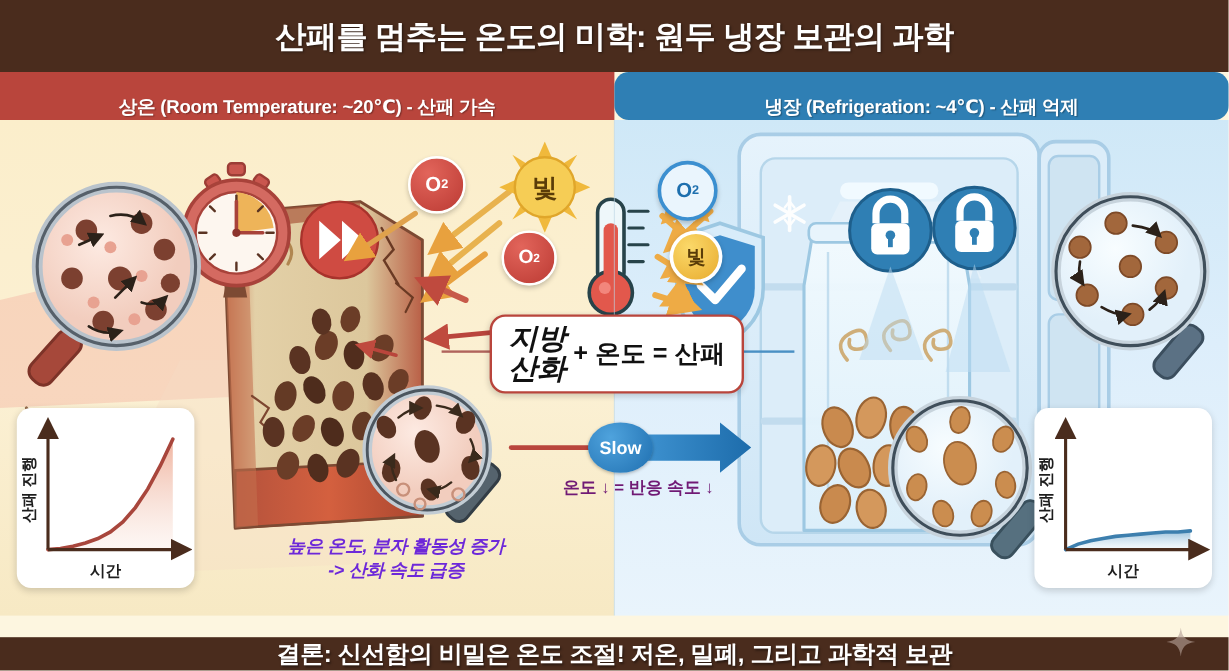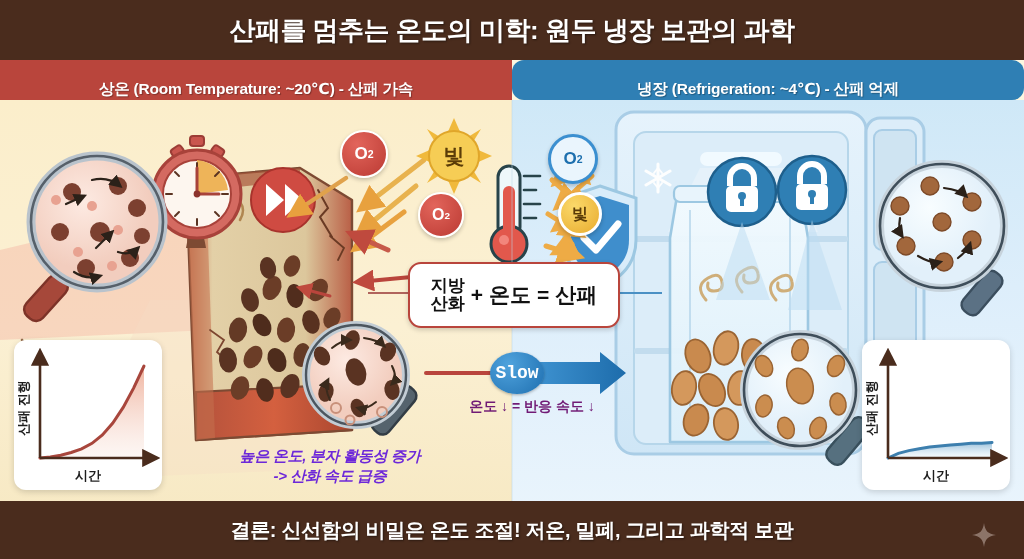--- a/index.html
+++ b/index.html
@@ -4,21 +4,21 @@
 <style>
   html,body{margin:0;padding:0;background:#fff;}
   body{font-family:"Liberation Sans","DejaVu Sans",sans-serif;}
   #page{position:relative;width:1024px;height:559px;overflow:hidden;background:#fdf6e0;}
 
   
   .title-bar{position:absolute;left:0;top:0;width:1024px;height:60px;background:#4a2c1d;
     display:flex;align-items:center;justify-content:center;}
   .title-bar .t{color:#ffffff;font-size:26px;font-weight:bold;letter-spacing:-.5px;
     text-shadow:1px 1px 2px rgba(0,0,0,.45);}
-  .footer-bar{position:absolute;left:0;bottom:0;width:1024px;height:58px;background:#4a2c1d;
+  .footer-bar{position:absolute;left:0;bottom:0;width:1024px;height:28px;background:#4a2c1d;
     display:flex;align-items:center;justify-content:center;}
   .footer-bar .t{color:#ffffff;font-size:20px;font-weight:bold;letter-spacing:-.3px;
     text-shadow:1px 1px 2px rgba(0,0,0,.45);}
   .sparkle{position:absolute;right:28px;bottom:12px;width:24px;height:24px;opacity:.62;}
 
   
   .sub-bar{position:absolute;top:60px;height:40px;display:flex;align-items:flex-end;justify-content:center;}
   .sub-left{left:0;width:512px;background:#b9453c;}
   .sub-right{left:512px;width:512px;background:#2f7fb4;border-radius:12px;}
   .sub-bar .t{color:#fff;font-size:15.5px;font-weight:bold;letter-spacing:-.2px;
@@ -41,32 +41,32 @@
   .caption{position:absolute;text-align:center;font-size:15px;font-weight:bold;
     line-height:1.35;color:#6d28d9;letter-spacing:-.3px;font-style:italic;}
   .cap-left{left:172px;top:446px;width:316px;}
   .cap-right{left:604px;top:446px;width:316px;}
 
   
   .formula{position:absolute;left:408px;top:262px;width:208px;height:62px;background:#fff;
     border:2.5px solid #b9453c;border-radius:13px;display:flex;align-items:center;
     justify-content:center;box-shadow:0 2px 5px rgba(0,0,0,.18);}
   .formula .inner{display:flex;align-items:center;gap:6px;font-size:21px;font-weight:bold;color:#111;}
-  .formula .stack{display:flex;flex-direction:column;line-height:1.05;font-size:17px;}
+  .formula .stack{display:flex;flex-direction:column;line-height:1.05;font-size:24px;font-style:italic;}
   .connector{position:absolute;height:2px;background:#b0645c;}
   .conn-l{left:368px;top:292px;width:42px;}
   .conn-r{left:616px;top:292px;width:46px;background:#4a90c4;}
 
   
   .slowrow{position:absolute;left:424px;top:352px;width:216px;height:42px;}
   .slow-line{position:absolute;left:0;top:19px;width:80px;height:4px;background:#b9453c;border-radius:2px;}
   .slow-badge{position:absolute;left:66px;top:0;width:54px;height:42px;border-radius:50%;
     background:radial-gradient(circle at 35% 30%,#4fa3dd,#1f6fb0);display:flex;align-items:center;
-    justify-content:center;color:#fff;font-size:18px;font-weight:bold;
-    box-shadow:0 1px 3px rgba(0,0,0,.3);font-family:Liberation Mono, monospace;}
+    justify-content:center;color:#fff;font-size:15px;font-weight:bold;
+    box-shadow:0 1px 3px rgba(0,0,0,.3);}
   .slowcap{position:absolute;left:412px;top:398px;width:240px;text-align:center;font-size:14px;
     font-weight:bold;color:#701a75;}
 
   
   .bubble{position:absolute;border-radius:50%;display:flex;align-items:center;justify-content:center;
     font-weight:bold;box-shadow:0 2px 4px rgba(0,0,0,.22);}
   .o2-red{background:radial-gradient(circle at 34% 28%,#e2655b,#bb3a33);color:#fff;border:2px solid #fff;}
   .o2-blue{background:#eaf5fd;color:#1d6fae;border:3px solid #3b8fd0;}
   .light-yellow{background:radial-gradient(circle at 35% 30%,#fbd96a,#e8ab2e);color:#5a3c08;
     border:3px solid #fff;}

